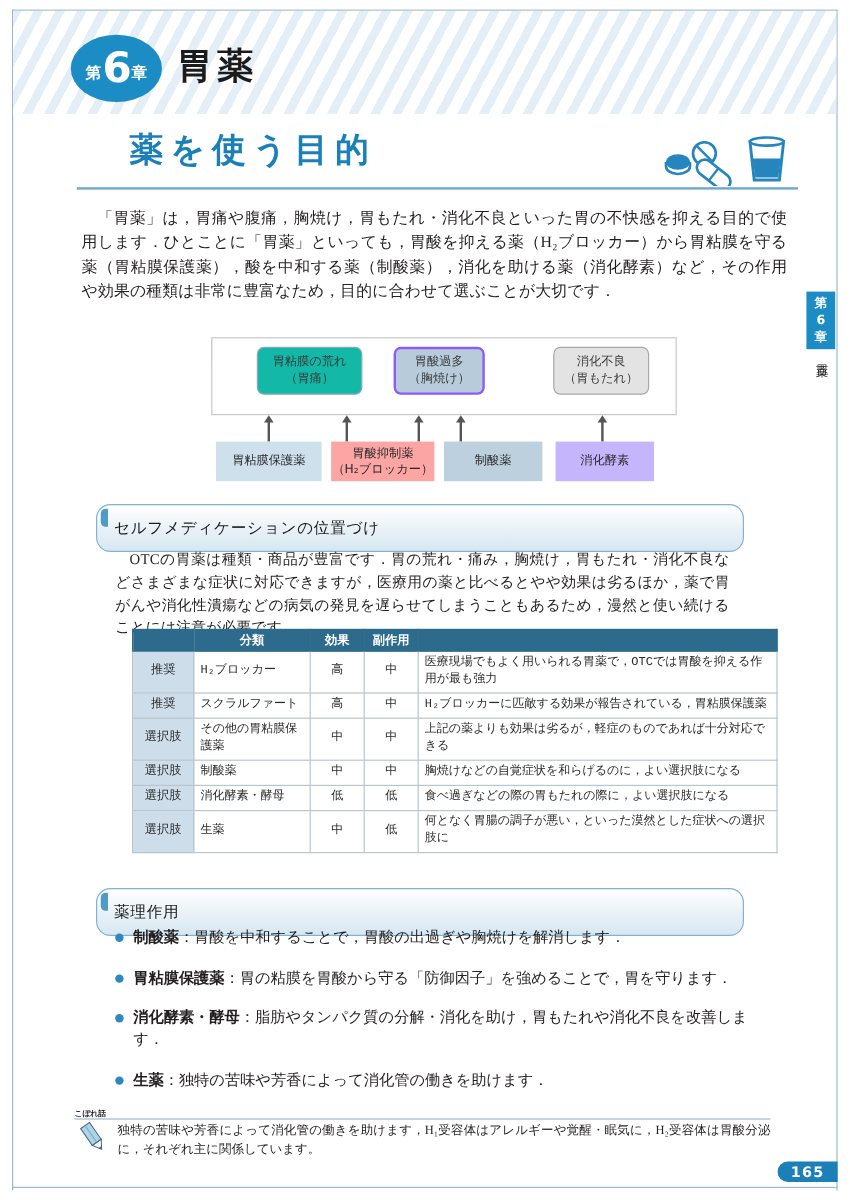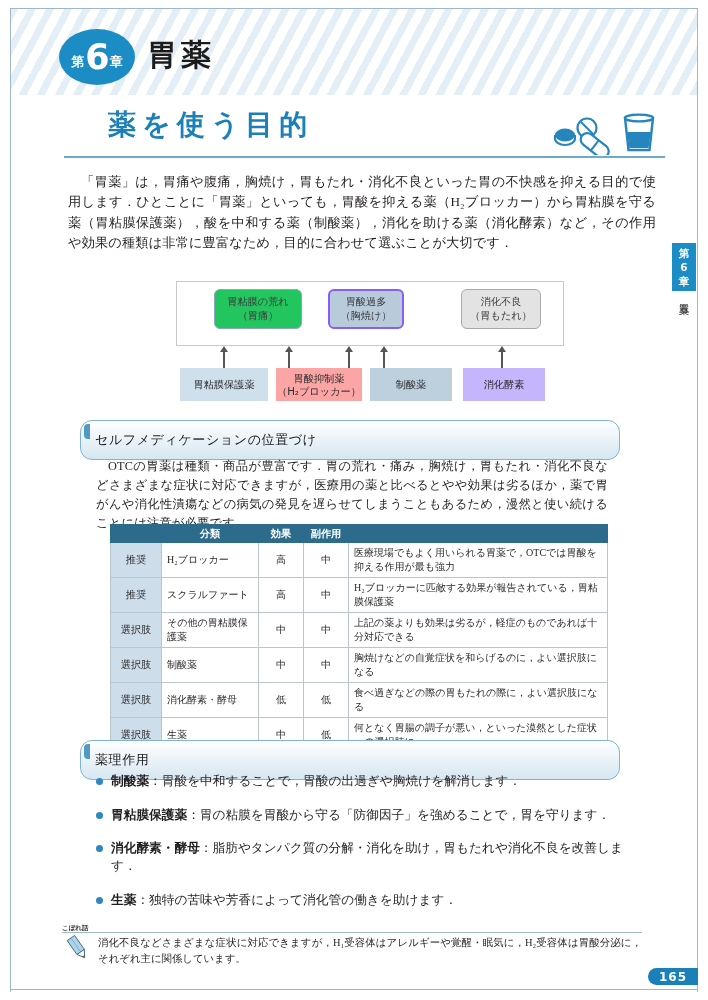--- a/index.html
+++ b/index.html
@@ -204,21 +204,21 @@
     box-sizing: border-box;
     display: flex;
     flex-direction: column;
     align-items: center;
     justify-content: center;
     font-family: "DejaVu Sans", "Liberation Sans", sans-serif;
     font-size: 10.2px;
     line-height: 14px;
     color: #3a3a3a;
   }
-  .symptom-box.s1 { left: 38px;  width: 88px; background: #22c55e; border: 1px solid #8aa8bf; }
+  .symptom-box.s1 { left: 38px;  width: 88px; background: #14b8a6; border: 1px solid #8aa8bf; }
   .symptom-box.s2 { left: 152px; width: 76px; background: #b7cbdb; border: 2px solid #8b5cf6; }
   .symptom-box.s3 { left: 285px; width: 80px; background: #e3e3e3; border: 1px solid #a9a9a9; }
 
   .drug-box {
     position: absolute;
     top: 104px;
     height: 33px;
     box-sizing: border-box;
     display: flex;
     flex-direction: column;
@@ -273,23 +273,23 @@
     border-radius: 4px 0 0 4px;
     background: #4f9bc4;
   }
   #subhead-selfmed { left: 80px; top: 420px; width: 540px; }
   #subhead-pharm   { left: 80px; top: 740px; width: 540px; }
 
   
   #drug-table {
     position: absolute;
     left: 110px; top: 524px;
-    width: 498px;
+    width: 538px;
     border-collapse: collapse;
-    font-family: Liberation Serif, serif;
+    font-family: Liberation Mono, monospace;
     font-size: 10px;
     color: #2b2b2b;
   }
   #drug-table th {
     background: #2c6b8c;
     color: #ffffff;
     font-weight: 700;
     font-size: 10.2px;
     height: 17px;
     padding: 0 3px;
@@ -569,18 +569,18 @@
     <div id="footnote-icon">
       <svg width="30" height="28" viewBox="0 0 30 28" xmlns="http://www.w3.org/2000/svg">
         <g transform="rotate(-35 15 14)">
           <rect x="9" y="2" width="9" height="17" fill="#aed4ea" stroke="#4a6a80" stroke-width="0.9"></rect>
           <polygon points="9,19 18,19 13.5,26" fill="#ffffff" stroke="#4a6a80" stroke-width="0.9"></polygon>
           <polygon points="11.6,23.8 15.4,23.8 13.5,26" fill="#4a6a80"></polygon>
           <line x1="13.5" y1="3" x2="13.5" y2="18" stroke="#7fa8c0" stroke-width="0.8"></line>
         </g>
       </svg>
     </div>
-    <div id="footnote-text">消化不良などさまざまな症状に対応できますが，H₁受容体はアレルギーや覚醒・眠気に，H₂受容体は胃酸分泌に，それぞれ主に関係しています。</div>
+    <div id="footnote-text">独特の苦味や芳香によって消化管の働きを助けます，H₁受容体はアレルギーや覚醒・眠気に，H₂受容体は胃酸分泌に，それぞれ主に関係しています。</div>
   </div>
 
   <div id="page-number">165</div>
 
 </div>
 
 </body></html>

